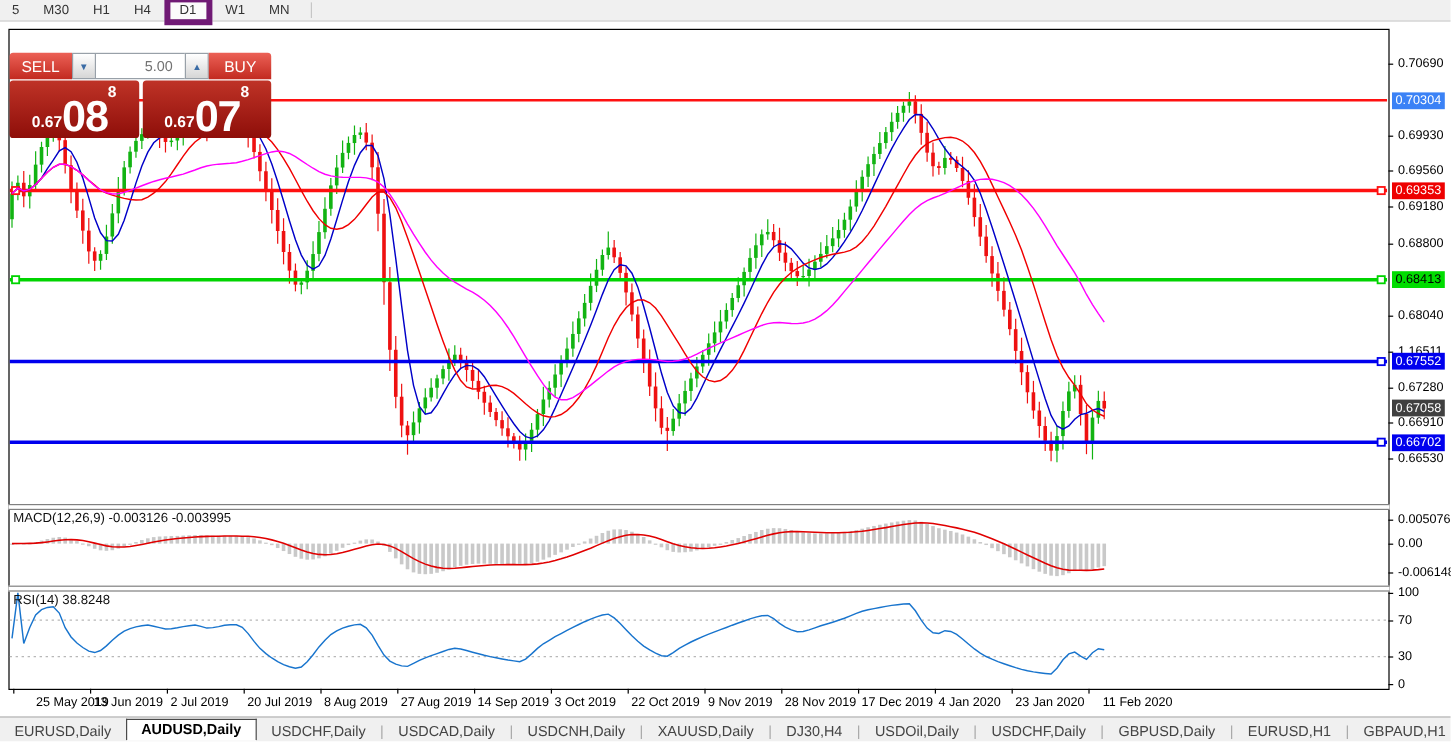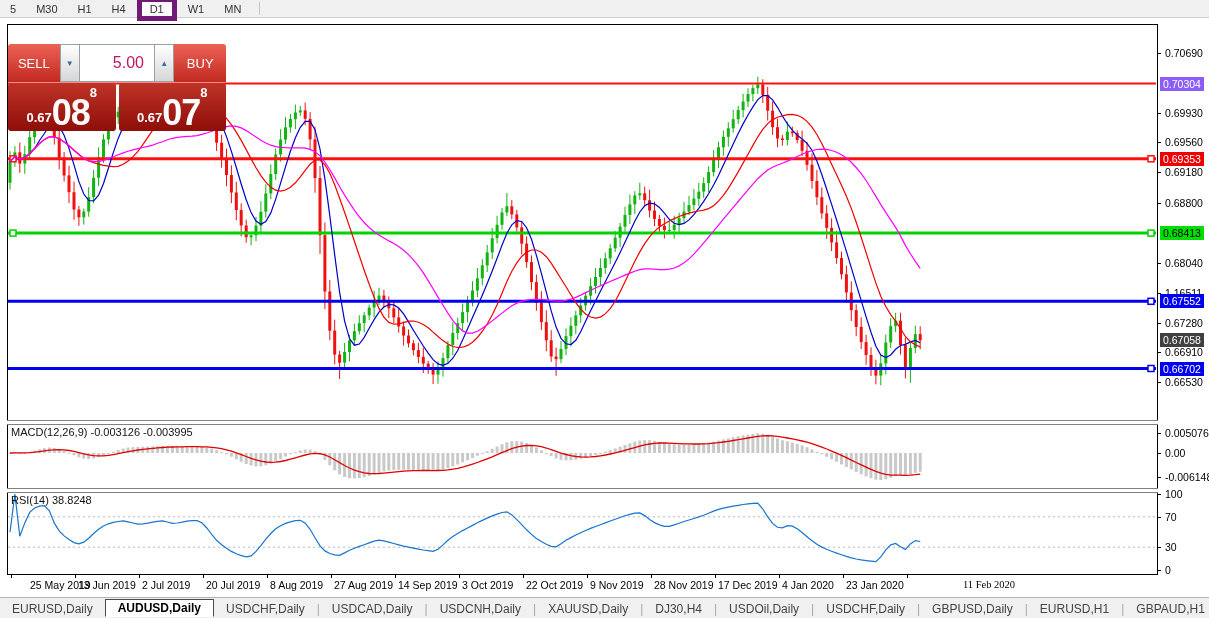--- a/index.html
+++ b/index.html
@@ -14,29 +14,29 @@
   
   .chart-frame{position:absolute;left:7px;top:24px;width:1149px;height:549px;border:1px solid #000;background:#fff;}
   .pane-sep{position:absolute;left:7px;width:1151px;height:3px;background:#fff;
             border-top:1px solid #808080;border-bottom:1px solid #808080;z-index:3;}
   #chart-svg{position:absolute;left:0;top:0;width:1209px;height:618px;z-index:2;}
   .chart-title{position:absolute;left:14px;top:27px;font-size:12px;font-weight:700;color:#1b1b1b;z-index:4;}
   .chart-title .marker{font-size:9px;margin-right:5px;}
   .pane-label{position:absolute;font-size:11px;color:#111;z-index:4;}
   
   .trade{position:absolute;left:8px;top:44px;width:218px;z-index:6;}
-  .trade-top{display:flex;height:38px;justify-content:flex-end;}
+  .trade-top{display:flex;height:22px;justify-content:flex-end;}
   .sell-btn,.buy-btn{width:56px;background:linear-gradient(#ec6156,#c22a20);color:#fff;font-size:13px;
       display:flex;align-items:center;justify-content:center;}
   .sell-btn{border-radius:3px 0 0 0;}
   .buy-btn{border-radius:0 3px 0 0;}
   .spin{width:20px;background:linear-gradient(#ffffff,#d6d6d6);border:1px solid #98a0a8;
         color:#3a6ba5;font-size:8px;display:flex;align-items:center;justify-content:center;}
   .vol-input{width:64px;border:1px solid #98a0a8;border-left:none;border-right:none;
-             font-size:16px;font-family:"Liberation Sans",sans-serif;text-align:right;padding:0 10px 0 0;color:#be185d;}
+             font-size:12px;font-family:"Liberation Sans",sans-serif;text-align:right;padding:0 10px 0 0;color:#737373;}
   .trade-bottom{display:flex;gap:3px;height:48px;margin-top:1px;}
   .price-box{flex:1;background:linear-gradient(#bf3327,#8e0e09);border-radius:3px;color:#fff;
              display:flex;align-items:flex-end;justify-content:center;padding-bottom:3px;}
   .price-box .pfx{font-size:13px;font-weight:700;margin-bottom:3px;}
   .price-box .big{font-size:36px;font-weight:700;line-height:0.82;letter-spacing:-1px;}
   .price-box .pip{font-size:13px;font-weight:700;align-self:flex-start;margin-top:2px;}
   
   .price-axis{position:absolute;left:1157px;top:24px;width:52px;height:550px;z-index:4;font-size:10.5px;color:#000;}
   .ptick{position:absolute;left:0;width:4px;height:1px;background:#000;}
   .plabel{position:absolute;left:8px;height:12px;line-height:12px;white-space:nowrap;}
@@ -727,21 +727,21 @@
       <div class="ptick" style="top: 238.652px;"></div>
       <div class="plabel" style="top: 232.652px;">0.68040</div>
       <div class="ptick" style="top: 268.715px;"></div>
       <div class="plabel" style="top: 262.715px;">1.16511</div>
       <div class="ptick" style="top: 298.778px;"></div>
       <div class="plabel" style="top: 292.778px;">0.67280</div>
       <div class="ptick" style="top: 328.051px;"></div>
       <div class="plabel" style="top: 322.051px;">0.66910</div>
       <div class="ptick" style="top: 358.114px;"></div>
       <div class="plabel" style="top: 352.114px;">0.66530</div>
-      <div class="pbadge" style="top: 52.538px; background: #8b5cf6; color: rgb(255, 255, 255);">0.70304</div>
+      <div class="pbadge" style="top: 52.538px; background: #3b82f6; color: rgb(255, 255, 255);">0.70304</div>
       <div class="pbadge" style="top: 127.775px; background: rgb(238, 0, 0); color: rgb(255, 255, 255);">0.69353</div>
       <div class="pbadge" style="top: 202.142px; background: rgb(0, 221, 0); color: rgb(0, 0, 0);">0.68413</div>
       <div class="pbadge" style="top: 270.259px; background: rgb(0, 0, 238); color: rgb(255, 255, 255);">0.67552</div>
       <div class="pbadge" style="top: 309.342px; background: #404040; color: rgb(255, 255, 255);">0.67058</div>
       <div class="pbadge" style="top: 337.506px; background: rgb(0, 0, 238); color: rgb(255, 255, 255);">0.66702</div>
       <div class="ptick" style="top: 409.001px;"></div>
       <div class="plabel" style="top: 403.001px;">0.005076</div>
       <div class="ptick" style="top: 429px;"></div>
       <div class="plabel" style="top: 423px;">0.00</div>
       <div class="ptick" style="top: 453.223px;"></div>
@@ -779,21 +779,21 @@
       <div class="dlabel" style="left: 583px;">9 Nov 2019</div>
       <div class="dtick" style="left: 644px;"></div>
       <div class="dlabel" style="left: 647px;">28 Nov 2019</div>
       <div class="dtick" style="left: 708px;"></div>
       <div class="dlabel" style="left: 711px;">17 Dec 2019</div>
       <div class="dtick" style="left: 772px;"></div>
       <div class="dlabel" style="left: 775px;">4 Jan 2020</div>
       <div class="dtick" style="left: 836px;"></div>
       <div class="dlabel" style="left: 839px;">23 Jan 2020</div>
       <div class="dtick" style="left: 900px;"></div>
-      <div class="dlabel" style="left: 956px; font-family: Liberation Serif, serif;">11 Feb 2020</div>
+      <div class="dlabel" style="left: 912px;">11 Feb 2020</div>
     </div>
 
   <div class="tabbar">
       <div class="tab">EURUSD,Daily</div>
       <div class="tab active">AUDUSD,Daily</div>
       <div class="tab">USDCHF,Daily</div>
       <span class="tab-sep">|</span>
       <div class="tab">USDCAD,Daily</div>
       <span class="tab-sep">|</span>
       <div class="tab">USDCNH,Daily</div>

